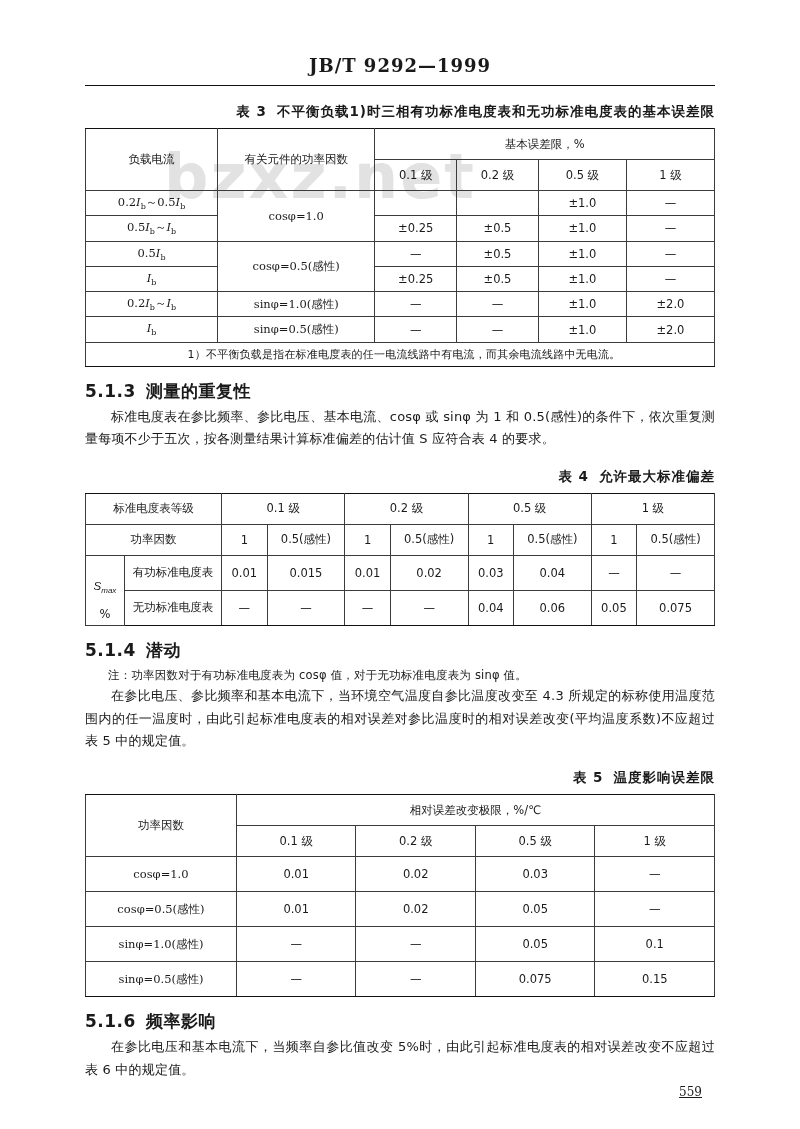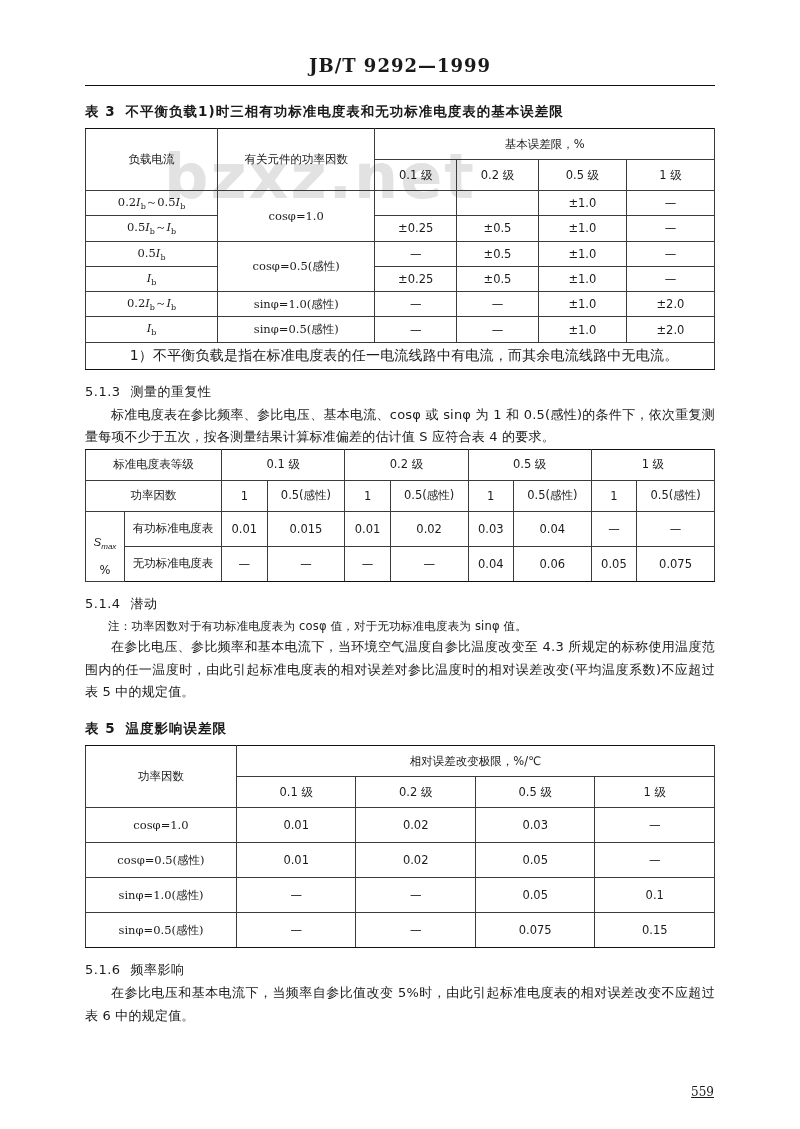--- a/index.html
+++ b/index.html
@@ -47,21 +47,21 @@
     letter-spacing: 1px;
     padding-top: 55px;
   }
   .header-rule {
     border: none;
     border-top: 1.6px solid #111;
     margin: 9px 0 0 0;
   }
   
   .tbl-caption {
-    text-align: left;
+    text-align: right;
     font-size: 13.5px;
     font-weight: bold;
     margin: 17px 0 7px 0;
     letter-spacing: 1px;
   }
   .tbl-caption .cap-num { margin-right: 10px; }
   
   table.doc {
     border-collapse: collapse;
     width: 100%;
@@ -75,30 +75,30 @@
     padding: 4px 2px;
     font-weight: normal;
     background: transparent;
   }
   table.doc .outer-top { border-top: 1.6px solid #111; }
   table.doc .outer-bot { border-bottom: 1.6px solid #111; }
   .hdr { height: 22px; }
   .note-cell {
     text-align: left;
     padding-left: 10px !important;
-    font-size: 14px;
+    font-size: 11px;
     letter-spacing: .2px;
   }
   sub { font-size: 8px; }
   .ital { font-family: Liberation Sans, sans-serif; font-style: italic; margin-top: 20px; }
   .mathish { font-family: "DejaVu Serif", serif; }
   
   .sec-head {
-    font-size: 13px;
-    font-weight: normal;
+    font-size: 17px;
+    font-weight: bold;
     margin: 13px 0 3px 0;
     letter-spacing: .5px;
   }
   .sec-head .sec-num { margin-right: 10px; font-family: "DejaVu Sans", sans-serif;}
   p.body {
     font-size: 13px;
     line-height: 1.72;
     margin: 0;
     text-indent: 2em;
     text-align: justify;
@@ -106,21 +106,21 @@
   }
   p.note {
     font-size: 11.5px;
     line-height: 1.7;
     margin: 4px 0 0 0;
     text-indent: 2em;
     letter-spacing: .2px;
   }
   .pageno {
     position: absolute;
-    right: 86px;
+    right: 98px;
     bottom: 30px;
     font-size: 12px;
     font-family: "DejaVu Serif", serif;
     z-index: 3;
     text-decoration: underline;
   }
 </style>
 </head>
 <body>
 
@@ -225,20 +225,23 @@
           <td class="note-cell outer-bot" colspan="6">1）不平衡负载是指在标准电度表的任一电流线路中有电流，而其余电流线路中无电流。</td>
         </tr>
       </tbody>
     </table>
 
     <div class="sec-head">
       <span class="sec-num">5.1.3</span><span>测量的重复性</span>
     </div>
     <p class="body">标准电度表在参比频率、参比电压、基本电流、cosφ 或 sinφ 为 1 和 0.5(感性)的条件下，依次重复测量每项不少于五次，按各测量结果计算标准偏差的估计值 S 应符合表 4 的要求。</p>
 
+    <div class="tbl-caption">
+      <span class="cap-num">表 4</span><span>允许最大标准偏差</span>
+    </div>
 
     <table class="doc">
       <tbody>
         <tr>
           <td class="outer-top hdr" colspan="2" style="width:21%">标准电度表等级</td>
           <td class="outer-top hdr" colspan="2">0.1 级</td>
           <td class="outer-top hdr" colspan="2">0.2 级</td>
           <td class="outer-top hdr" colspan="2">0.5 级</td>
           <td class="outer-top hdr" colspan="2">1 级</td>
         </tr>

